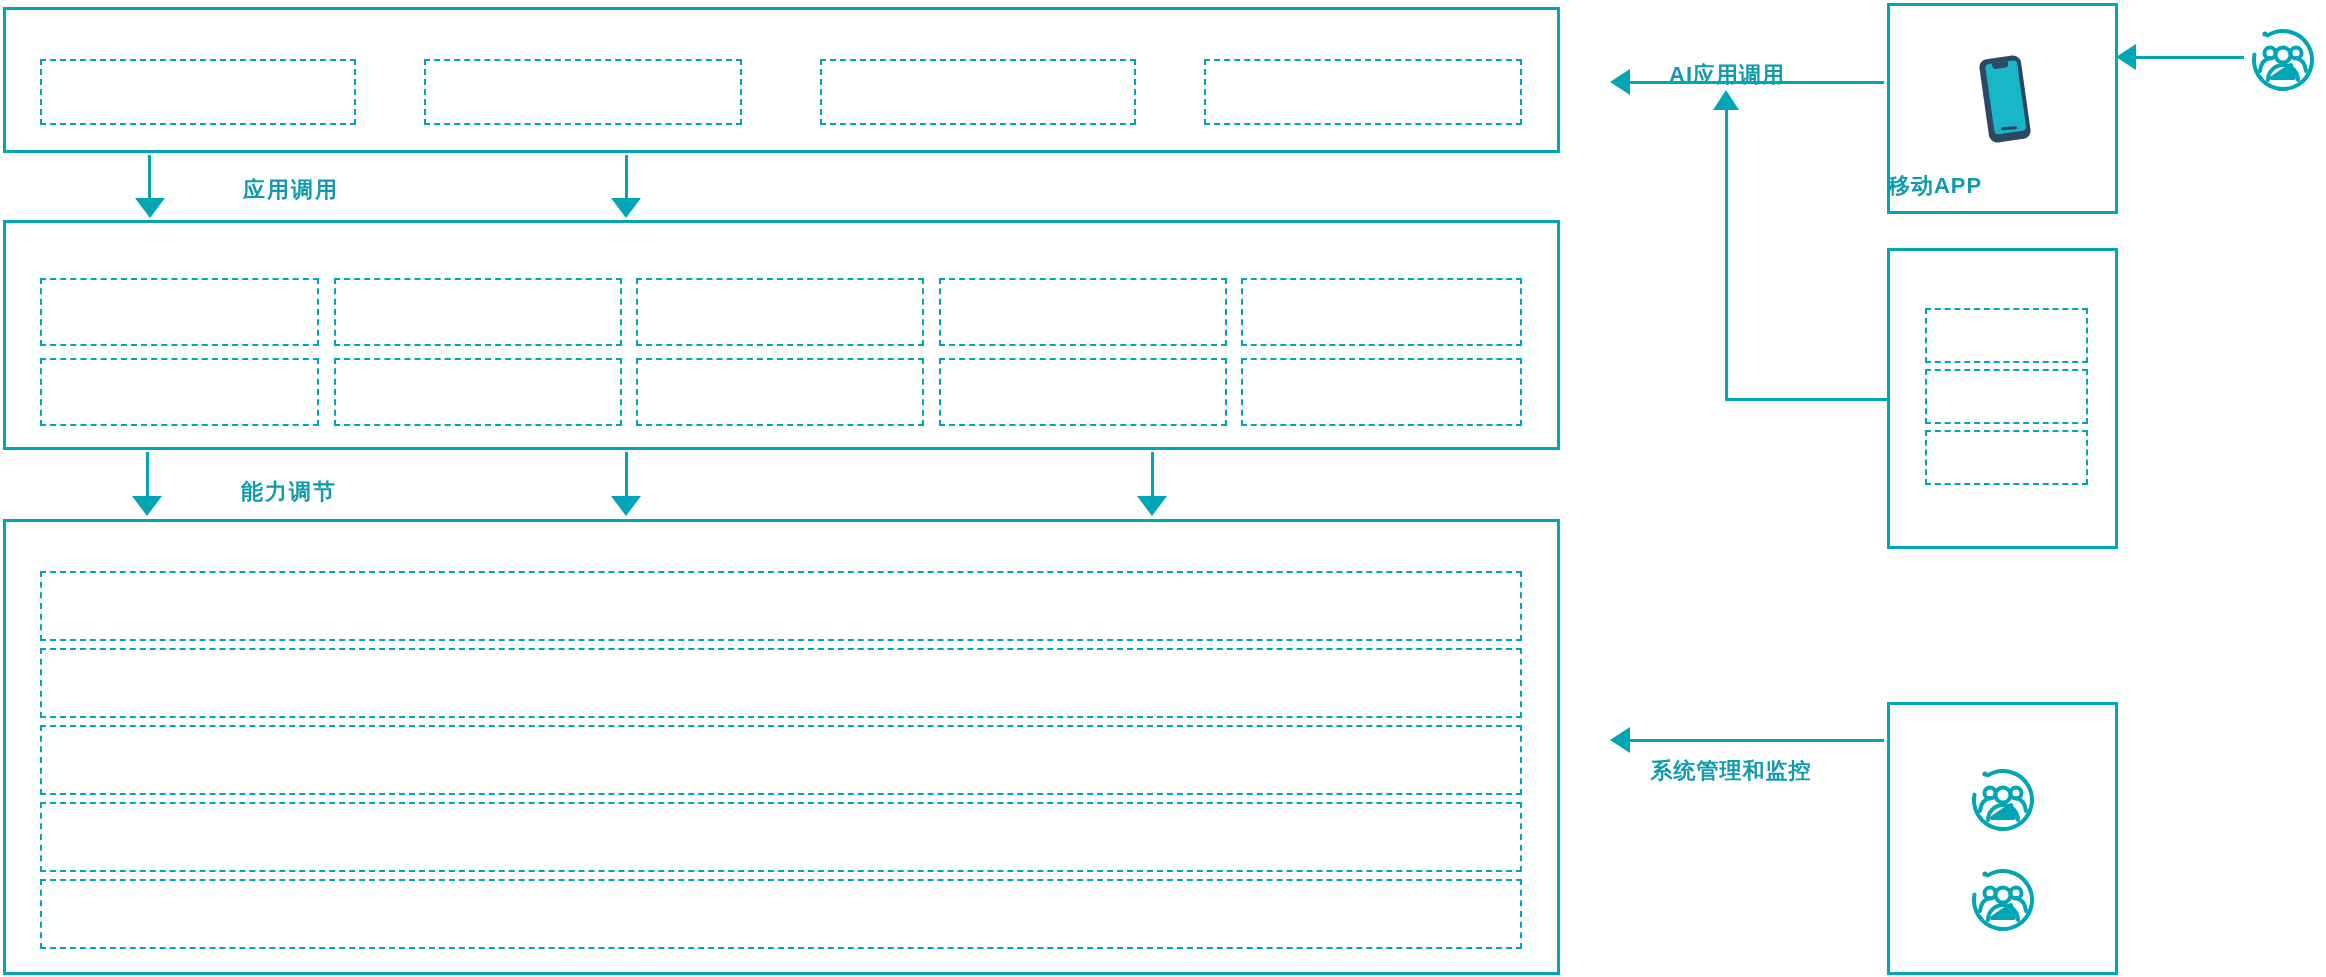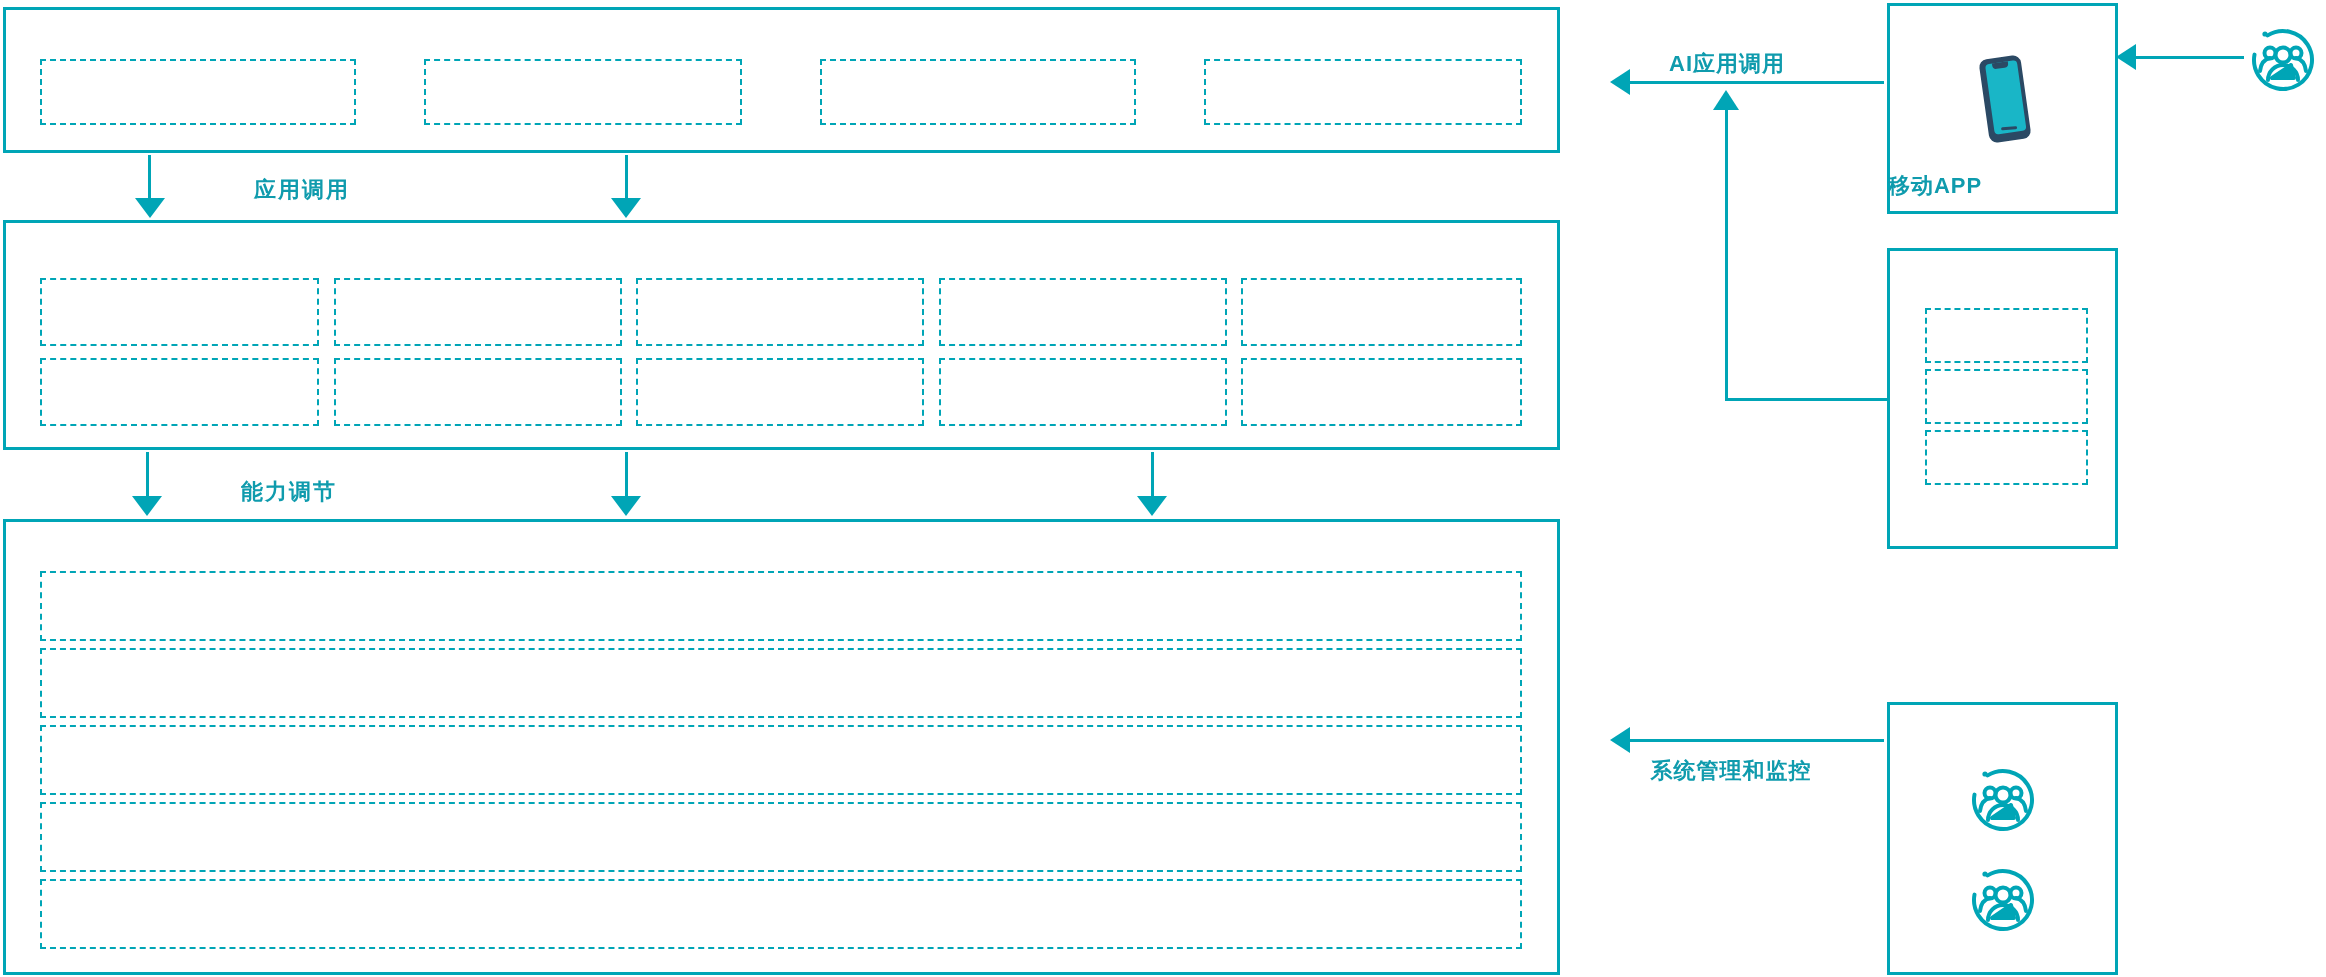--- a/index.html
+++ b/index.html
@@ -37,21 +37,21 @@
   <div class="solid-box" style="left:3px;top:7px;width:1557px;height:146px;"></div>
   <div class="ph" style="left:40px;top:59px;width:316px;height:66px;"></div>
   <div class="ph" style="left:424px;top:59px;width:318px;height:66px;"></div>
   <div class="ph" style="left:820px;top:59px;width:316px;height:66px;"></div>
   <div class="ph" style="left:1204px;top:59px;width:318px;height:66px;"></div>
 
   <div class="v-line" style="left:148px;top:155px;height:44px;"></div>
   <div class="tri-down" style="left:135px;top:198px;"></div>
   <div class="v-line" style="left:625px;top:155px;height:44px;"></div>
   <div class="tri-down" style="left:611px;top:198px;"></div>
-  <div class="flow-label" style="left:254px;top:175px;">应用调用</div>
+  <div class="flow-label" style="left:243px;top:175px;">应用调用</div>
 
   <div class="solid-box" style="left:3px;top:220px;width:1557px;height:230px;"></div>
   <div class="ph" style="left:40px;top:278px;width:279px;height:68px;"></div>
   <div class="ph" style="left:334px;top:278px;width:288px;height:68px;"></div>
   <div class="ph" style="left:636px;top:278px;width:288px;height:68px;"></div>
   <div class="ph" style="left:939px;top:278px;width:288px;height:68px;"></div>
   <div class="ph" style="left:1241px;top:278px;width:281px;height:68px;"></div>
   <div class="ph" style="left:40px;top:358px;width:279px;height:68px;"></div>
   <div class="ph" style="left:334px;top:358px;width:288px;height:68px;"></div>
   <div class="ph" style="left:636px;top:358px;width:288px;height:68px;"></div>
@@ -91,21 +91,21 @@
       <path d="M10 44 c1 -8 5 -12 10 -13"></path>
       <path d="M56 44 c-1 -8 -5 -12 -10 -13"></path>
       <circle cx="33" cy="28" r="7.5"></circle>
       <path d="M18 53 a15 15 0 0 1 30 0"></path>
       <path d="M22 51 L44 51 L41 38 Z" fill="var(--accent)" stroke-linejoin="round"></path>
     </g>
   </svg>
   <div class="h-line" style="left:2136px;top:56px;width:108px;"></div>
   <div class="tri-left" style="left:2116px;top:44px;"></div>
 
-  <div class="flow-label center-x" style="left:1727px;top:49px;letter-spacing:1px;">AI应用调用</div>
+  <div class="flow-label center-x" style="left:1727px;top:60px;letter-spacing:1px;">AI应用调用</div>
   <div class="h-line" style="left:1630px;top:81px;width:254px;"></div>
   <div class="tri-left" style="left:1610px;top:69px;"></div>
 
   <div class="tri-up" style="left:1713px;top:90px;"></div>
   <div class="v-line" style="left:1725px;top:108px;height:292px;"></div>
   <div class="h-line" style="left:1725px;top:398px;width:162px;"></div>
 
   <div class="solid-box" style="left:1887px;top:248px;width:231px;height:301px;"></div>
   <div class="ph" style="left:1925px;top:308px;width:163px;height:55px;"></div>
   <div class="ph" style="left:1925px;top:369px;width:163px;height:55px;"></div>

